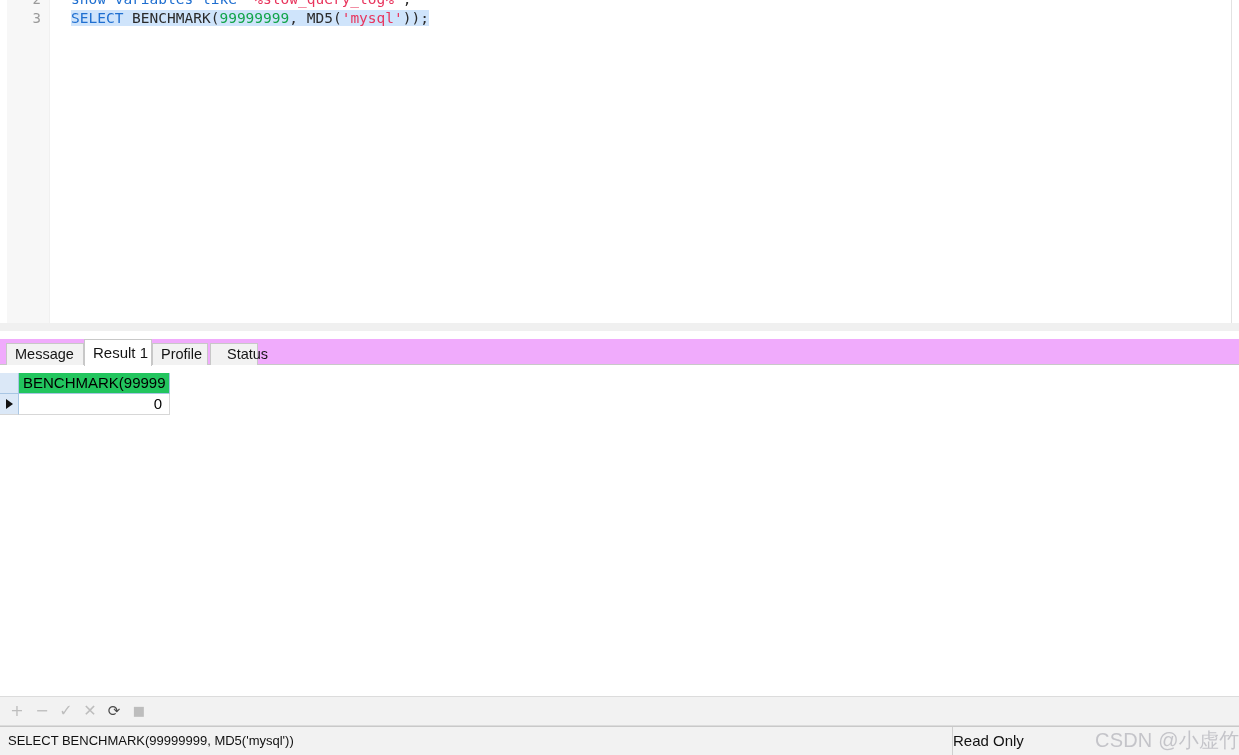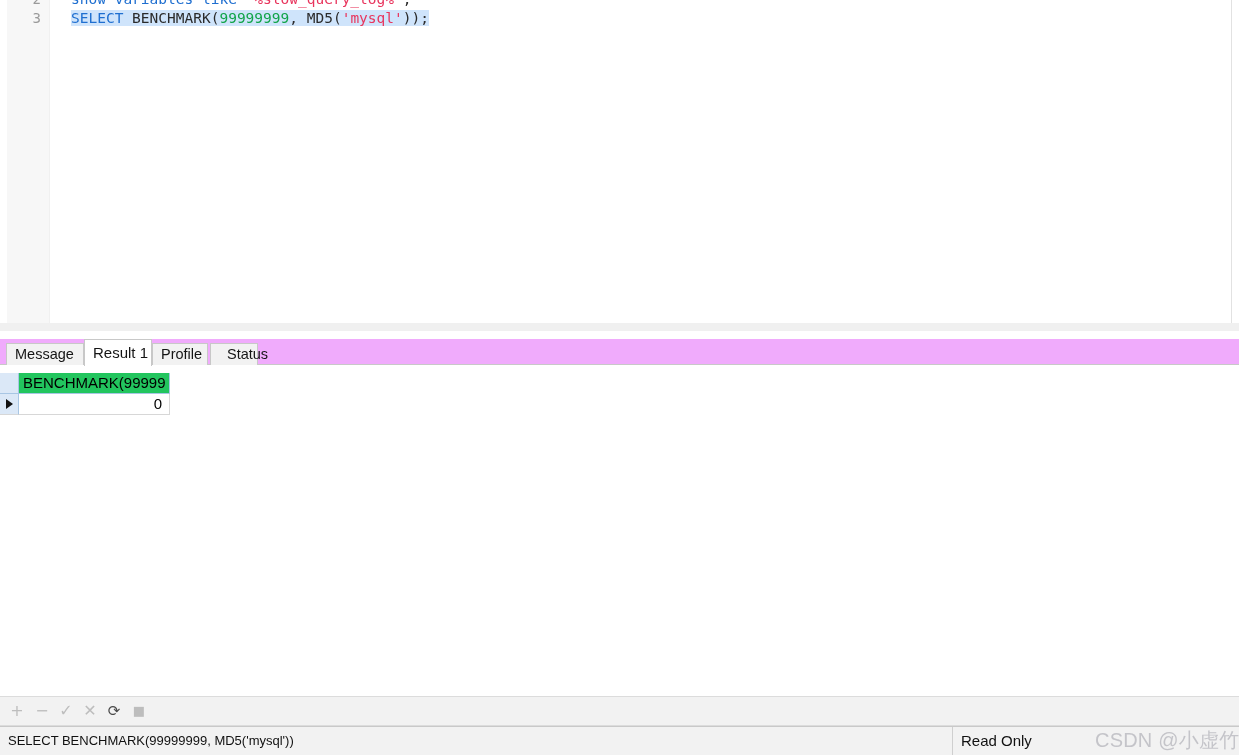--- a/index.html
+++ b/index.html
@@ -246,21 +246,21 @@
     line-height: 28px;
     font-size: 13px;
     color: #111;
     white-space: nowrap;
   }
   #status-readonly {
     position: absolute;
     left: 952px; top: 0;
     height: 28px;
     line-height: 28px;
-    padding-left: 8px;
+    padding-left: 0;
     font-size: 15px;
     color: #111;
     border-left: 1px solid #cfcfcf;
     box-sizing: border-box;
     white-space: nowrap;
   }
   #status-querytime {
     position: absolute;
     left: 1055px; top: 0;
     height: 28px;

